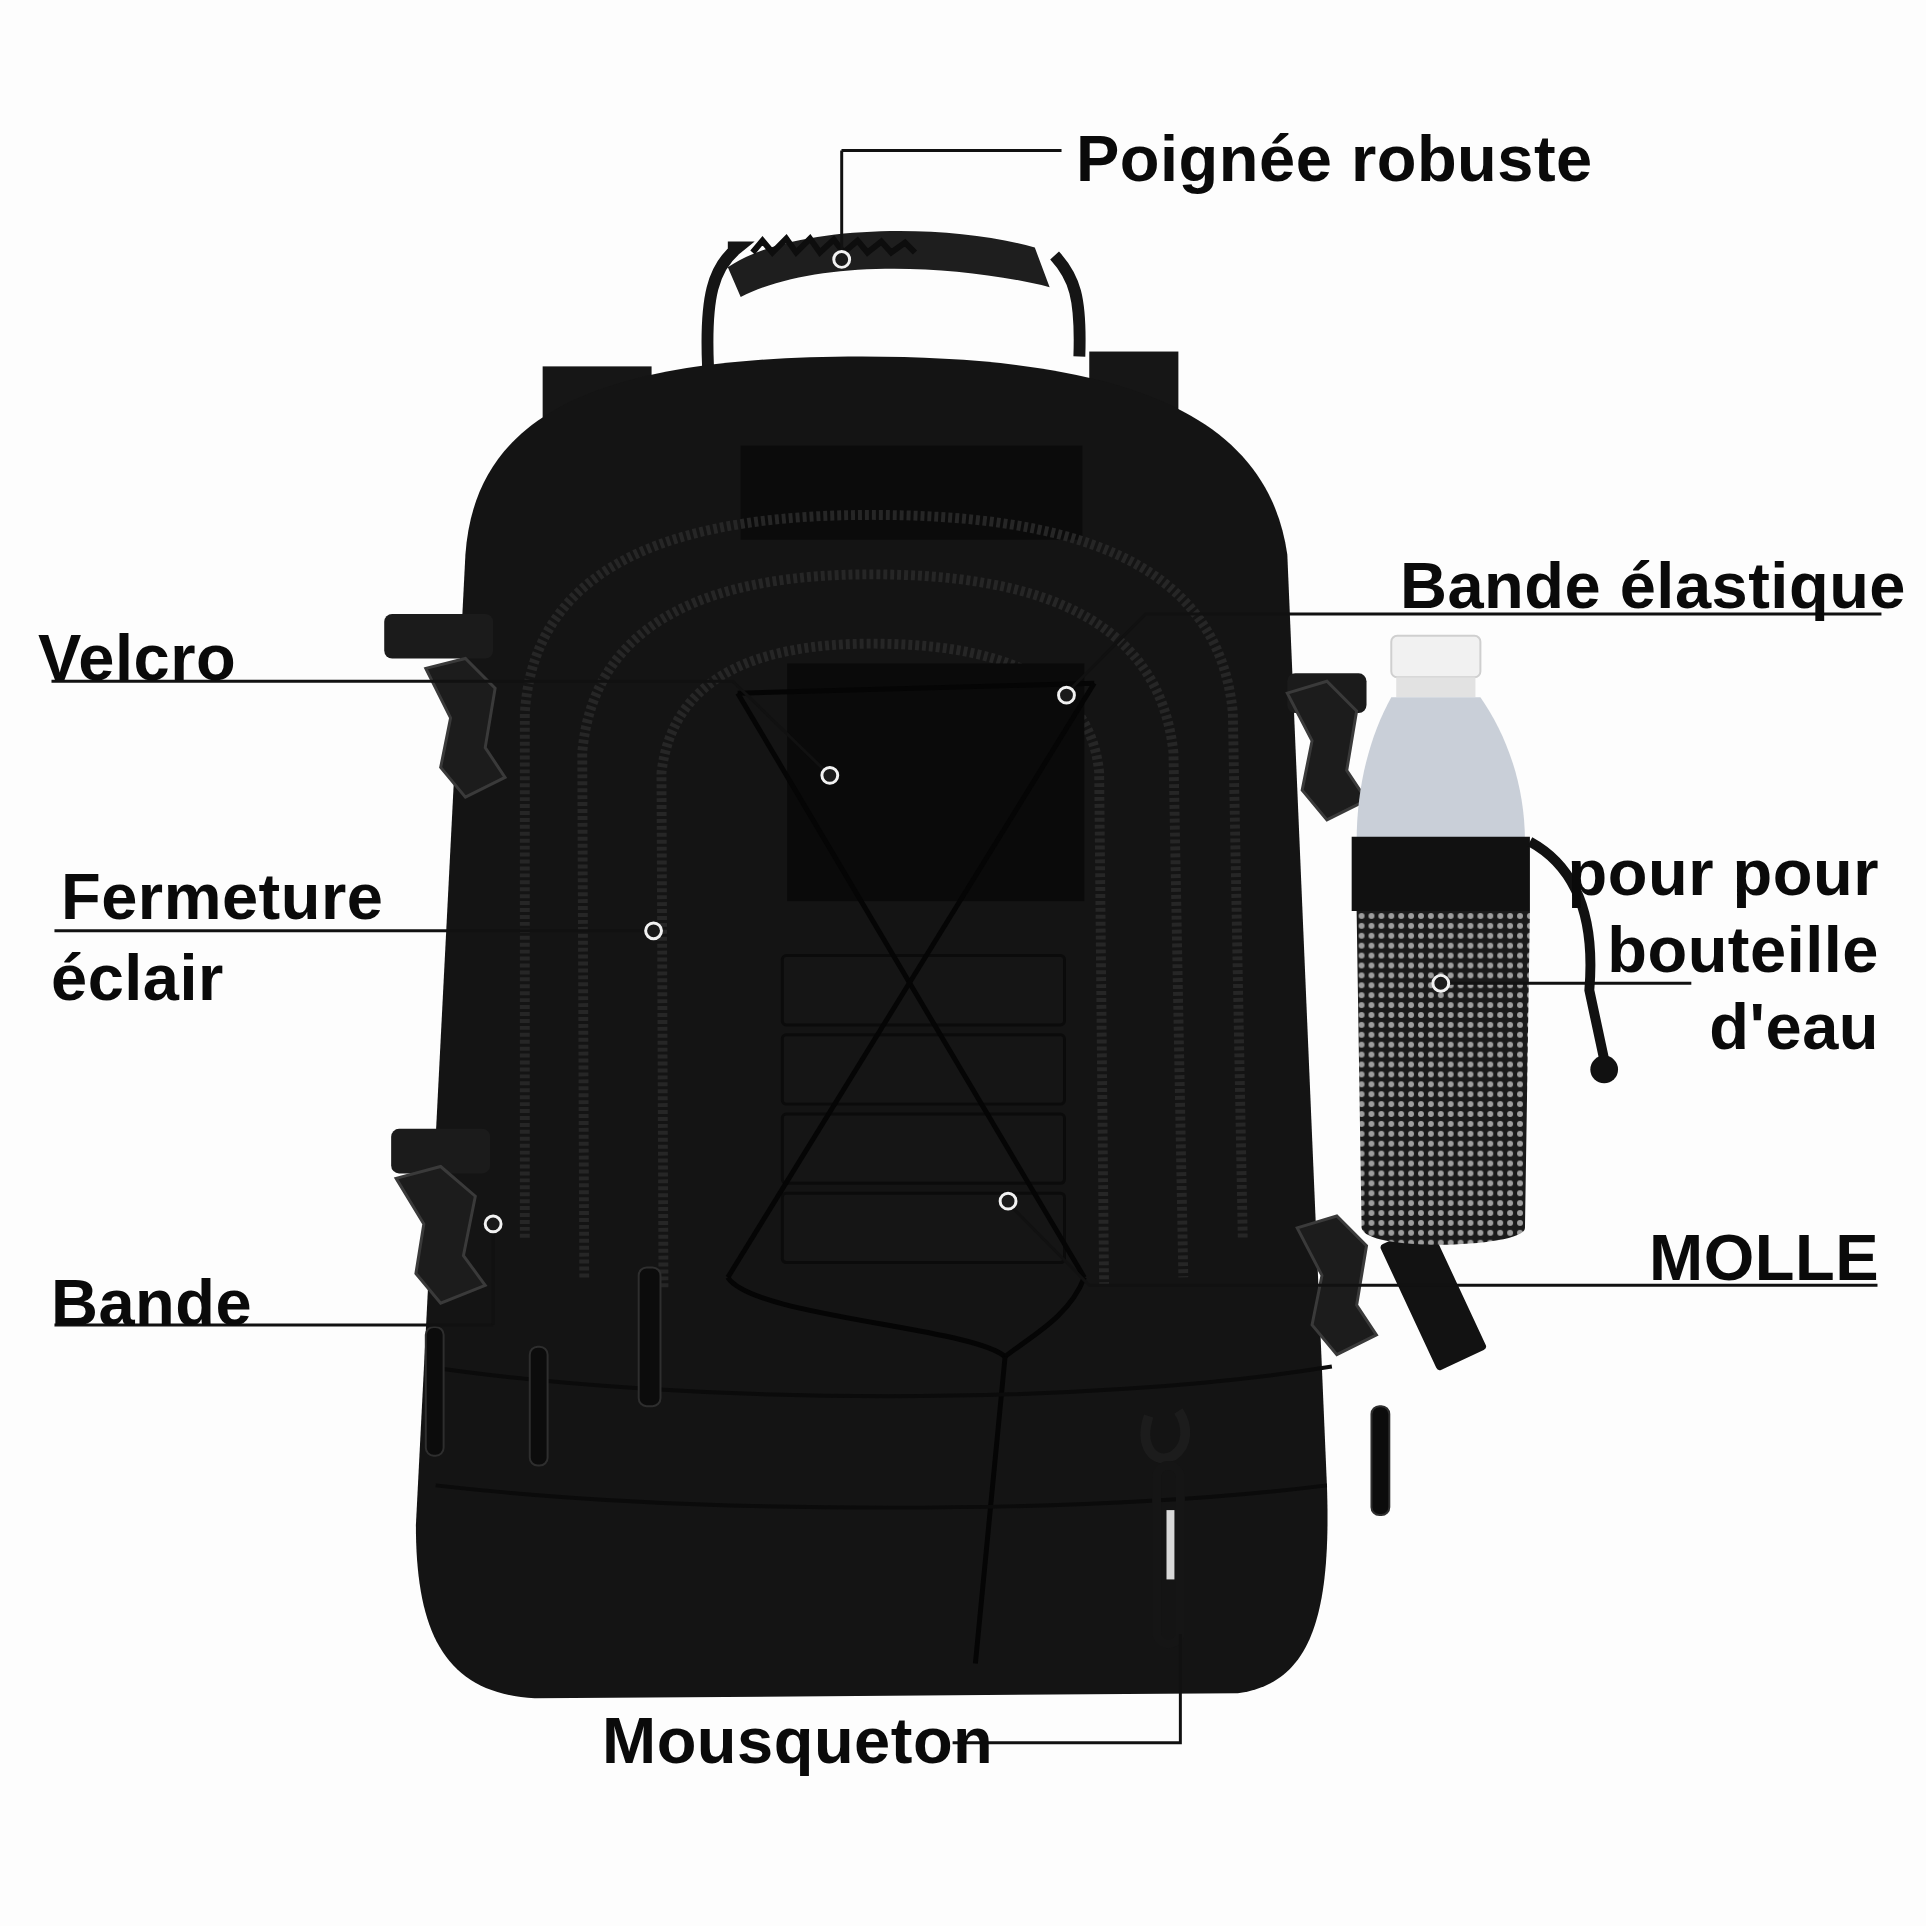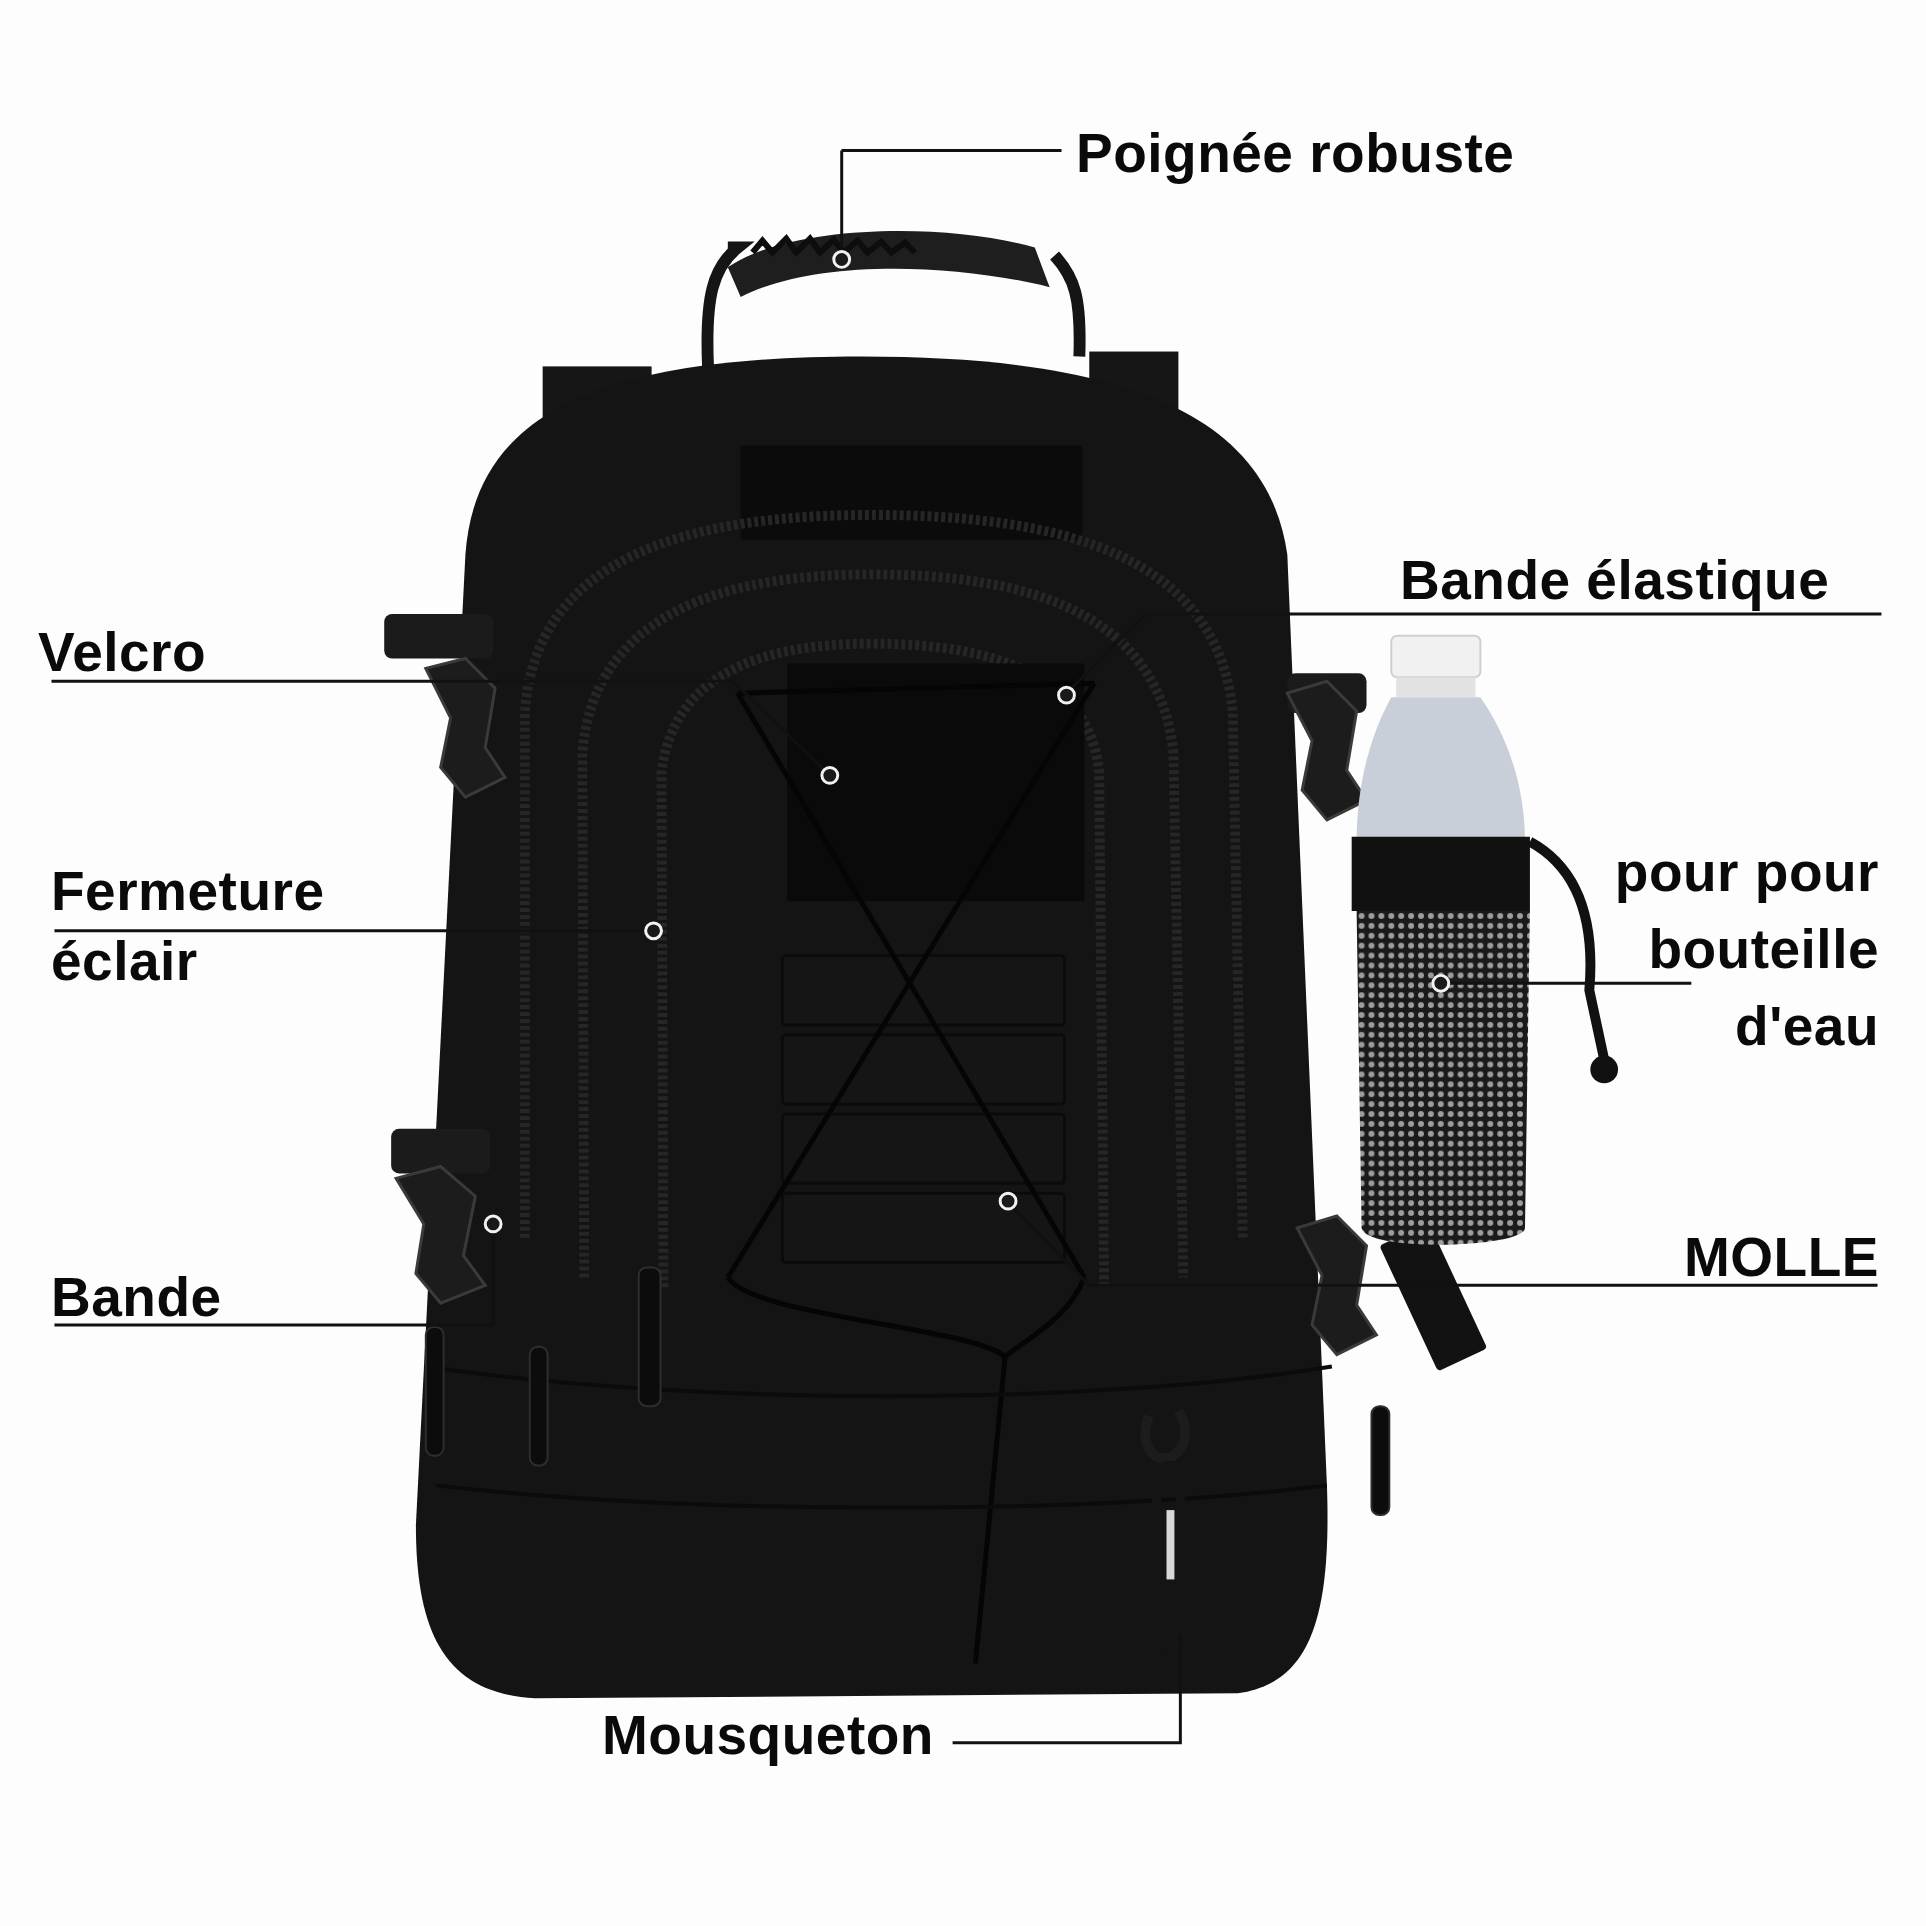--- a/index.html
+++ b/index.html
@@ -3,21 +3,21 @@
   <meta charset="utf-8">
   <style>
     html, body { margin: 0; padding: 0; }
     body {
       width: 1927px; height: 1927px; position: relative; overflow: hidden;
       background: #fdfdfd;
       font-family: "Liberation Sans", "DejaVu Sans", sans-serif;
     }
     .label {
       position: absolute; font-weight: 700; color: #0a0a0a;
-      font-size: 55px; line-height: 1.12; letter-spacing: 0.5px; white-space: nowrap;
+      font-size: 65px; line-height: 1.12; letter-spacing: 0.5px; white-space: nowrap;
     }
     .label.right { text-align: right; }
     svg.scene { position: absolute; left: 0; top: 0; }
     .callout-line { stroke: #111; stroke-width: 3; fill: none; }
     .marker { fill: #1a1a1a; stroke: #f2f2f2; stroke-width: 3; }
   </style>
 </head>
 <body>
 
 <svg class="scene" width="1927" height="1927" viewBox="0 0 1946 1946">
@@ -145,21 +145,21 @@
 
 <div class="label" style="left:1392px; top:550px;margin-left:8px;">
   <span>Bande élastique</span>
 </div>
 
 <div class="label" style="left:38px; top:622px;text-align:right;">
   <span>Velcro</span>
 </div>
 
 <div class="label" style="left:51px; top:861px;">
-  <div style="margin-bottom:8px;">Fermeture</div>
+  <div style="margin-bottom:8px;margin-left:10px;">Fermeture</div>
   <div>éclair</div>
 </div>
 
 <div class="label right" style="right:48px; top:834px; line-height:77px;">
   <div>pour pour</div>
   <div>bouteille</div>
   <div>d'eau</div>
 </div>
 
 <div class="label" style="left:51px; top:1267px;">

